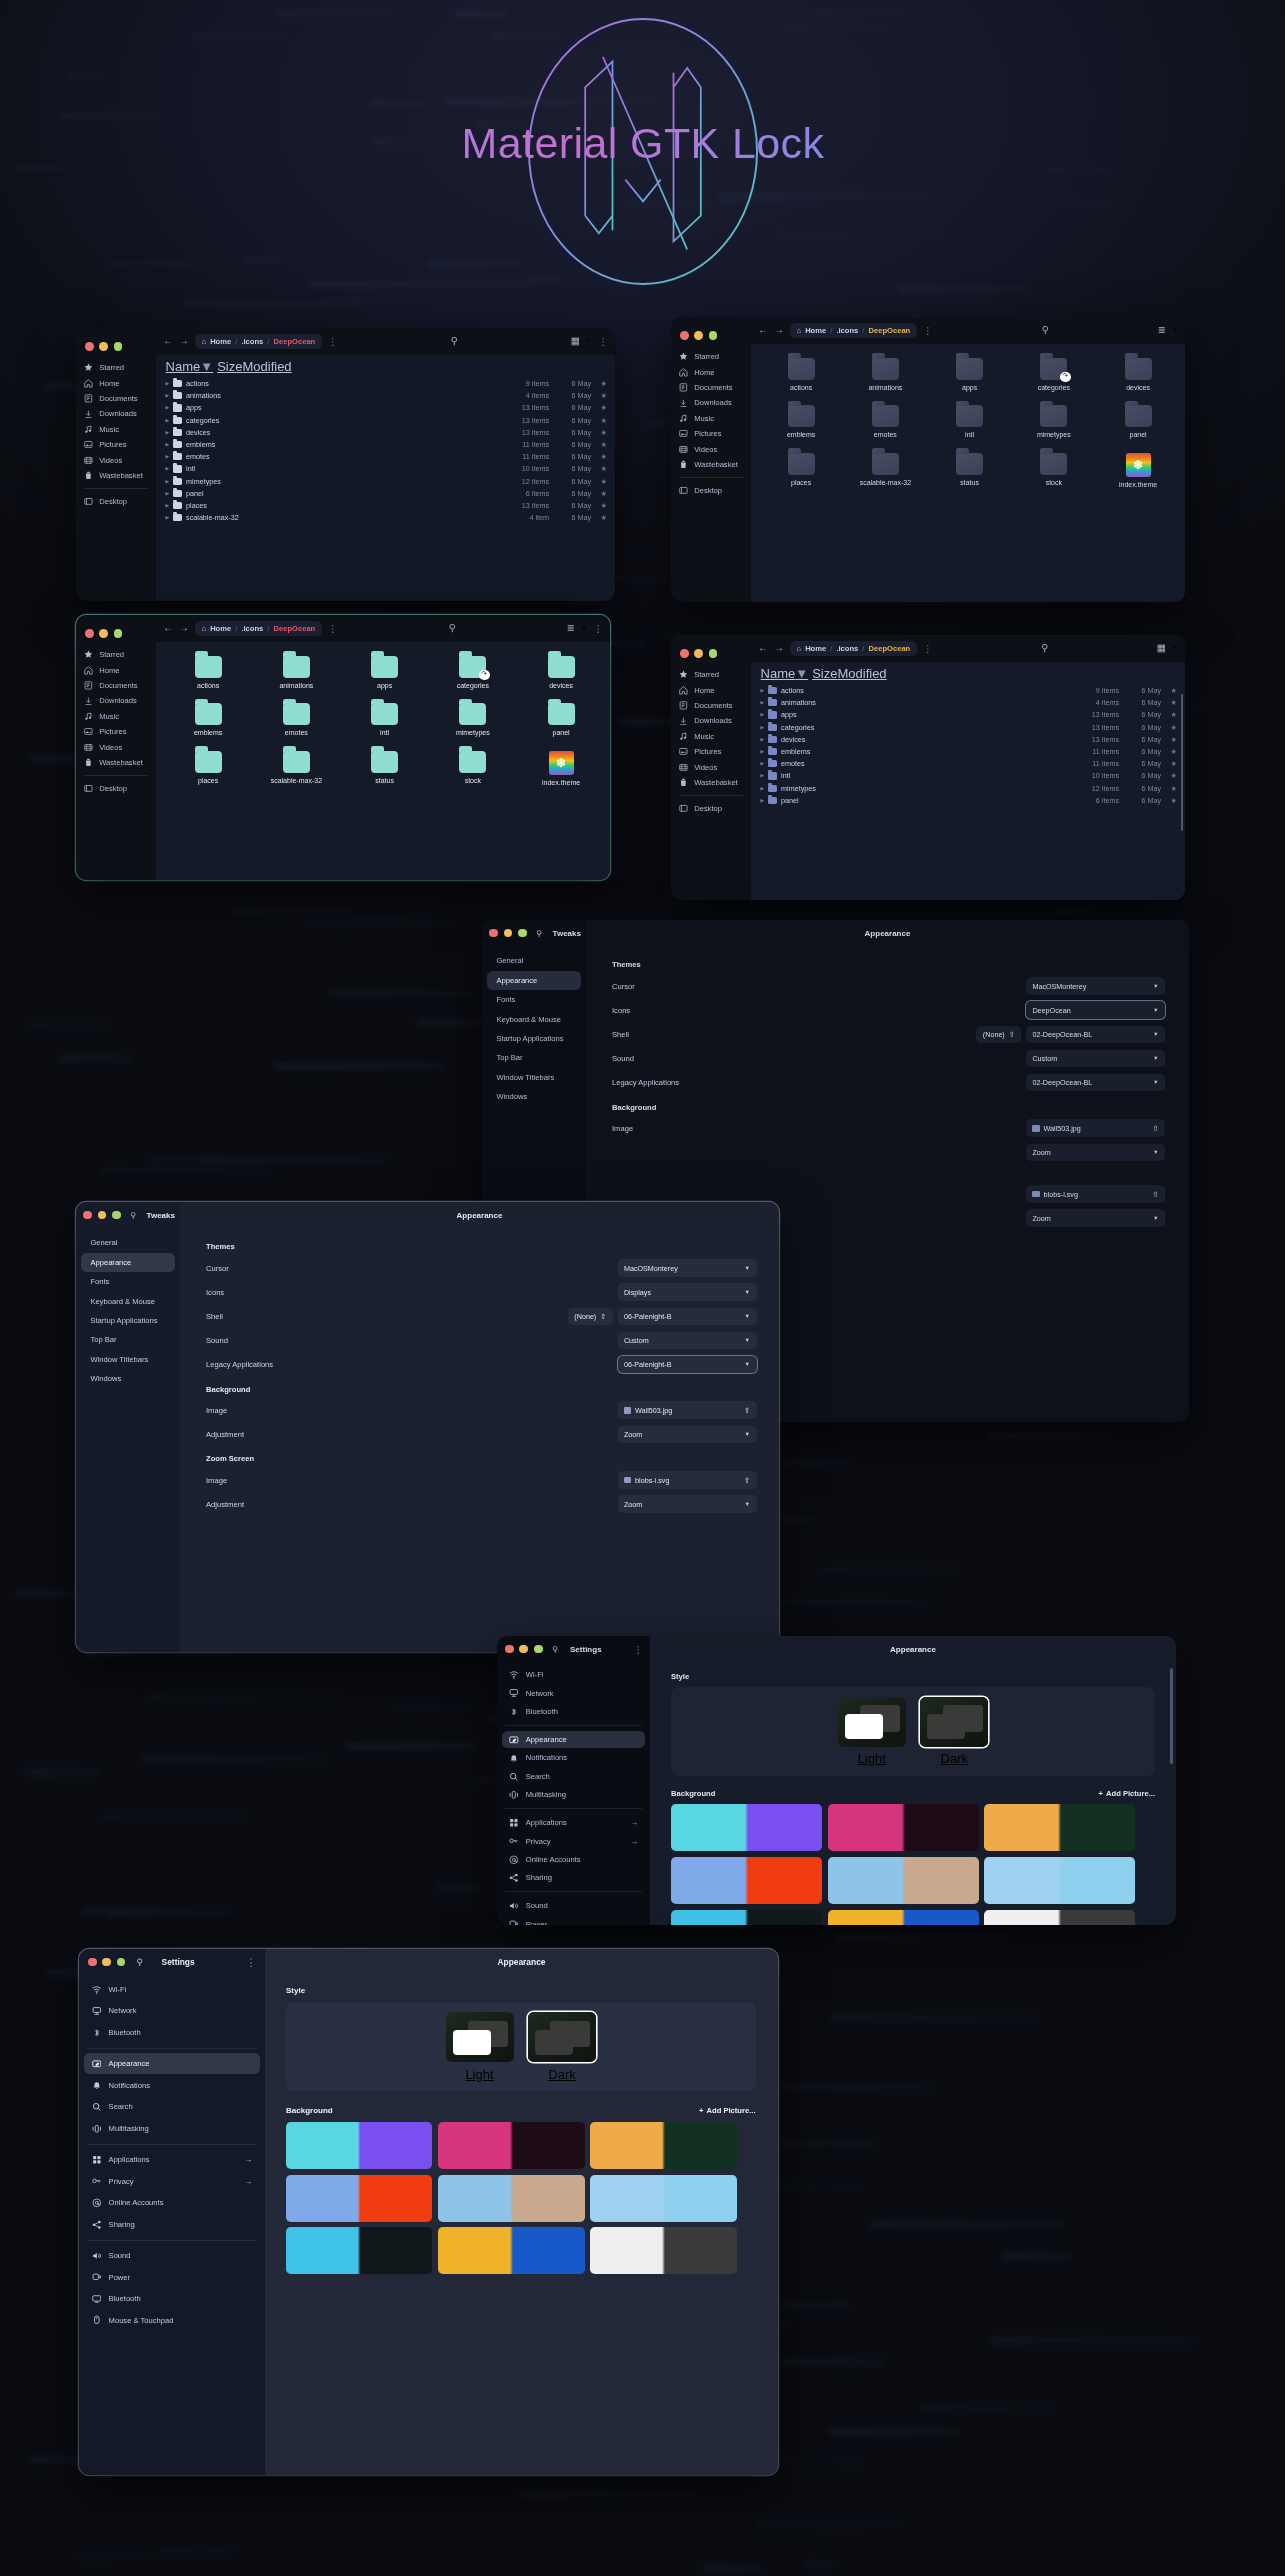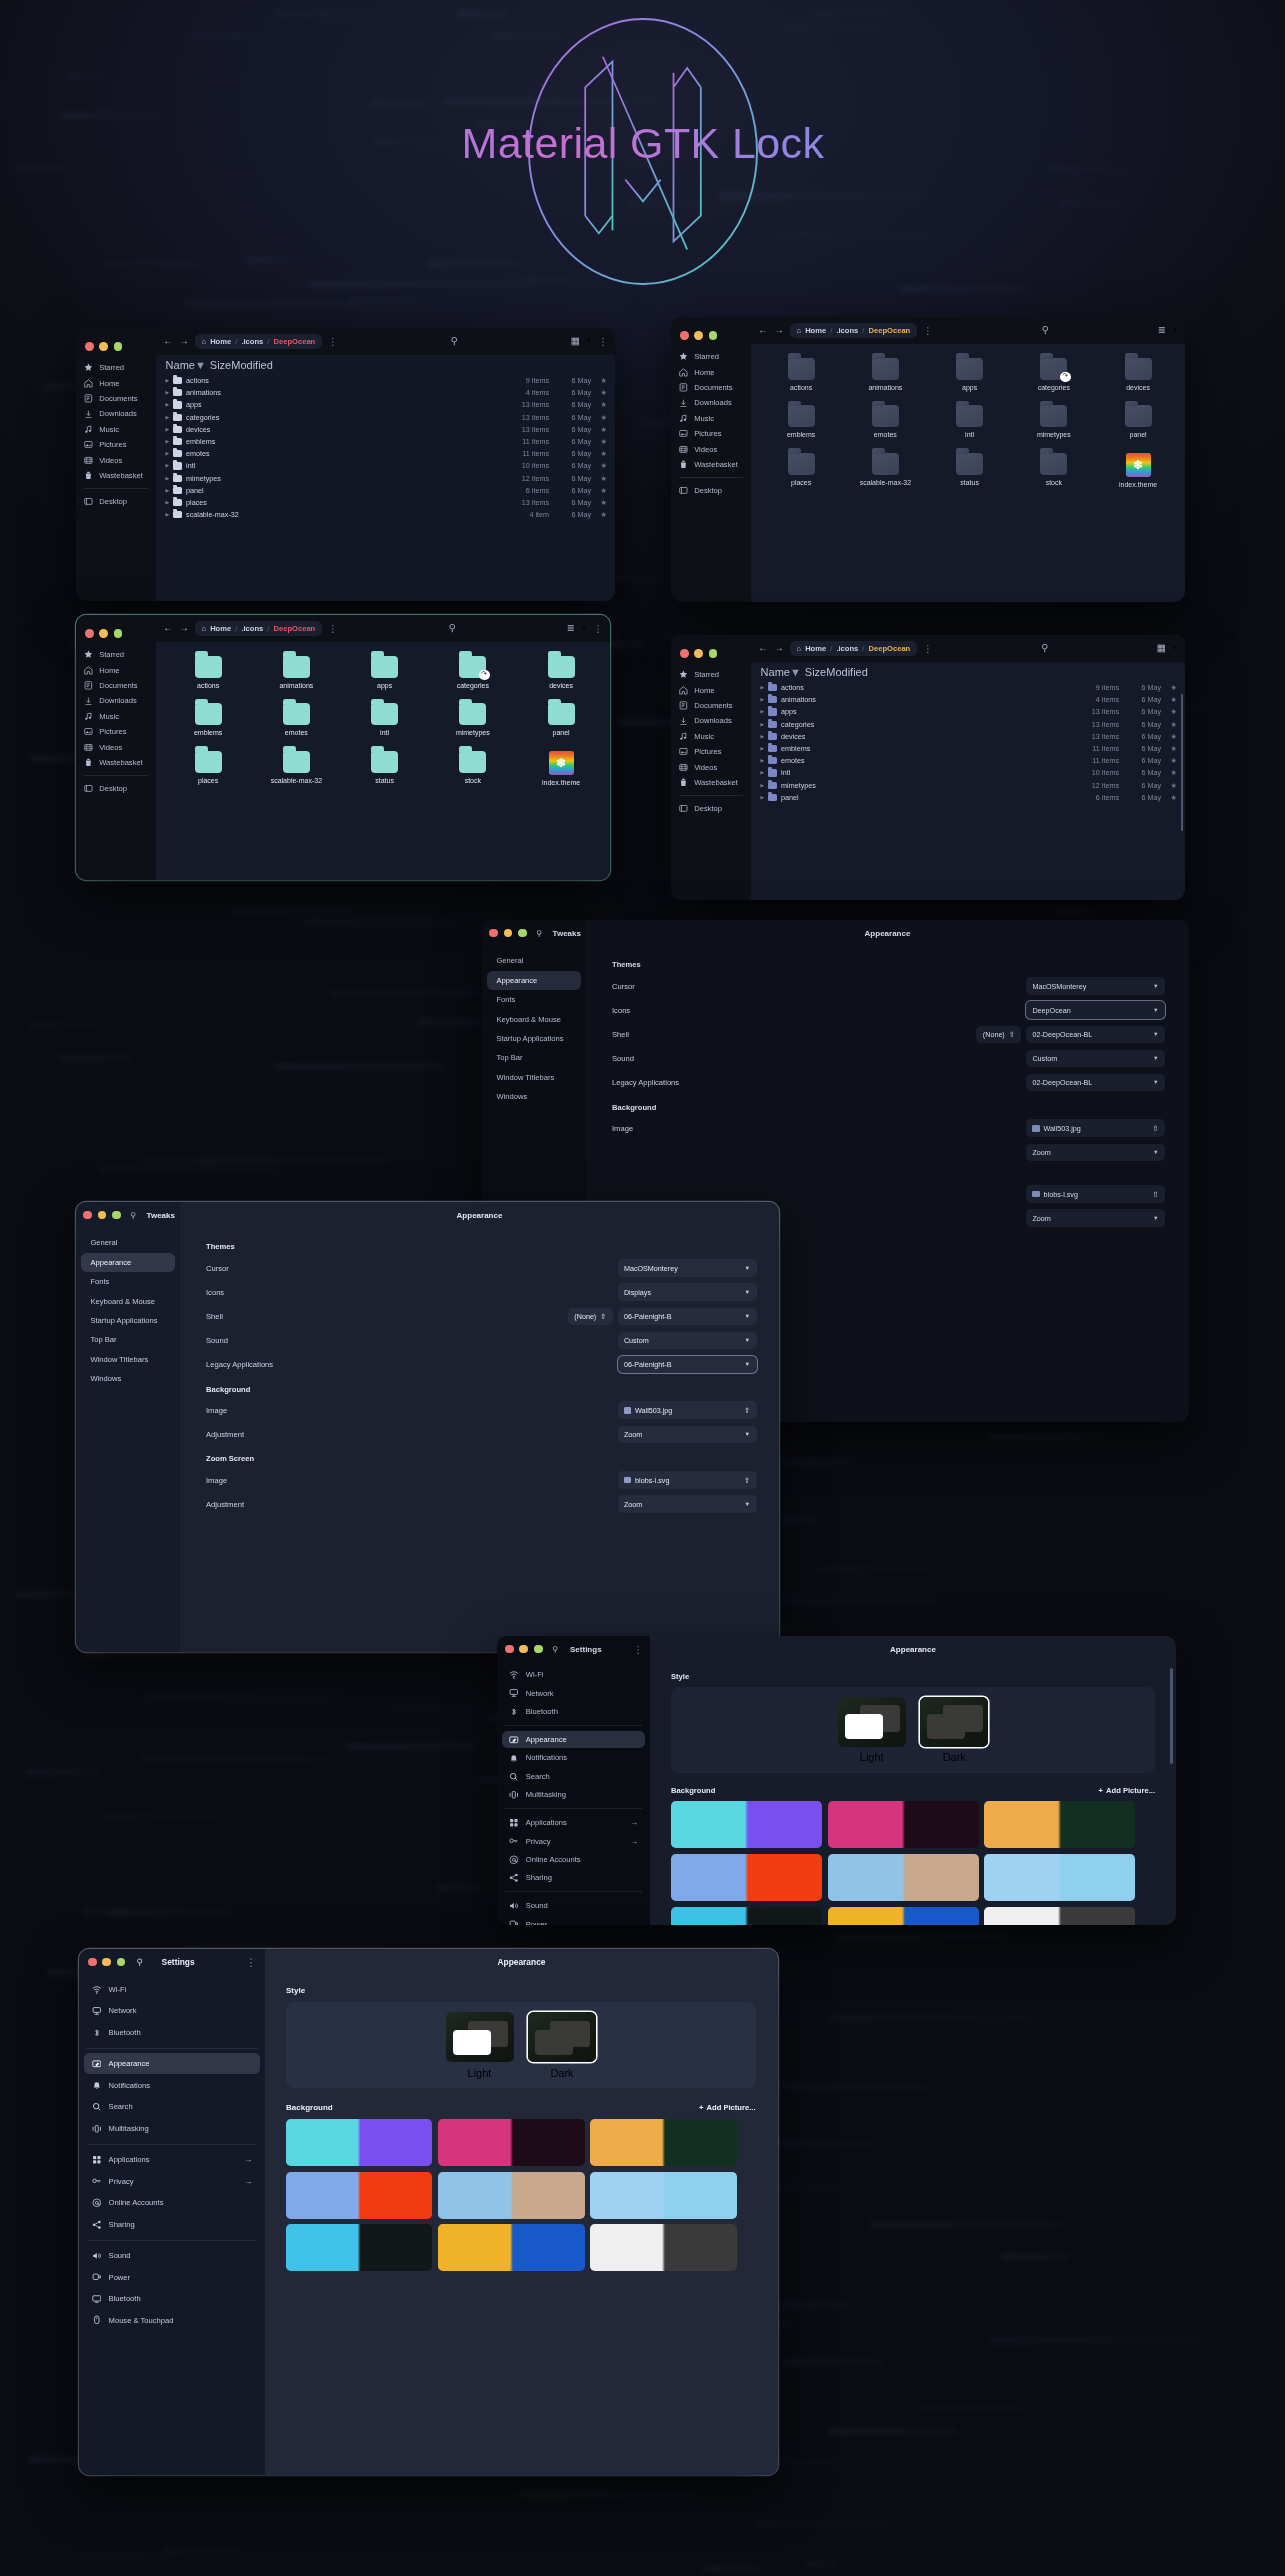--- a/index.html
+++ b/index.html
@@ -56,21 +56,21 @@
   }
   .crumb .sep { color:#5d6783; font-weight:normal; }
   .crumb .cur { font-weight:bold; }
   .navbtn { color:#aab3c9; font-size:9.6px; line-height:1; cursor:default; }
   .kebab { color:#8b94ad; font-size:9.6px; letter-spacing:0; }
 
   .side-item { display:flex; align-items:center; gap:6.4px; padding:3.2px 0 3.2px 8px; font-size:7.6px; }
   .side-item svg { width:8.8px; height:8.8px; flex:0 0 8.8px; }
   .side-sep { height:0.8px; margin:4.8px 8px; }
 
-  .listhead { display:flex; font-size:11px; padding:4px 8px 4px 9.6px; }
+  .listhead { display:flex; font-size:13px; padding:4px 8px 4px 9.6px;text-decoration:underline; }
   .row { display:flex; align-items:center; font-size:7.2px; padding:1.6px 8px 1.6px 9.6px; }
   .row .nm { flex:1; display:flex; align-items:center; gap:4px; min-width:0; }
   .row .sz { width:47px; text-align:right; }
   .row .md { width:42px; text-align:right; }
   .row .st { width:16px; text-align:right; }
   .tri { font-size:4.8px; opacity:.8; }
   .folder { width:8.8px; height:7.2px; border-radius:1.2px 1.6px 1.6px 1.6px; position:relative; display:inline-block; }
   .folder:before { content:""; position:absolute; left:0; top:-2px; width:4px; height:2.4px; border-radius:1.2px 1.2px 0 0; background:inherit; }
 
   
@@ -102,21 +102,21 @@
   .pill { height:17.7px; border-radius:4.8px; display:flex; align-items:center; gap:4px; padding:0 6.4px; font-size:7.2px; margin-right:4.8px; }
   .caret { font-size:5.6px; opacity:.85; }
 
   .styleBox { border-radius:8px; padding:9.6px; display:flex; gap:14.5px; justify-content:center; }
   .styleCard { text-align:center; }
   .thumb { width:68px; height:50px; border-radius:5.6px; position:relative; overflow:hidden;
            background:linear-gradient(150deg,#1e2a20,#141a15 55%,#0f140f); }
   .thumb .w1 { position:absolute; right:5.6px; top:8.8px; width:40px; height:26.5px; border-radius:3.2px; background:#3a3a38; }
   .thumb .w2 { position:absolute; left:7.2px; top:17.7px; width:38px; height:25px; border-radius:4px; }
   .thumb.sel { box-shadow:0 0 0 1.6px #fff; }
-  .styleCard em { display:block; font-style:normal; font-size:11px; margin-top:4.8px; }
+  .styleCard em { display:block; font-style:normal; font-size:13px; margin-top:4.8px;text-decoration:underline; }
 
   .wgrid { display:flex; flex-wrap:wrap; gap:5.6px; }
   .wp { width:31.2%; height:47px; border-radius:4.8px; }
 
   .addpic { font-size:7.6px; font-weight:bold; display:flex; align-items:center; gap:3.2px; }
 
   
   .sbar { position:absolute; right:1.6px; width:2.4px; border-radius:1.6px; background:#4d566e; }
 </style>
 </head>

